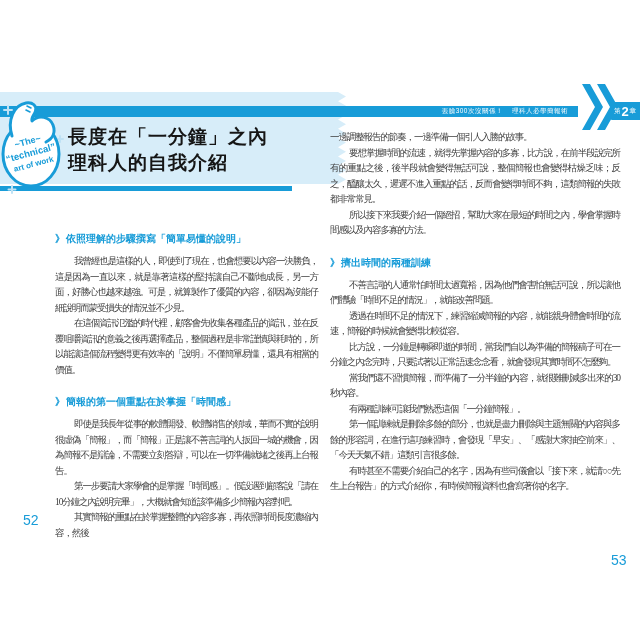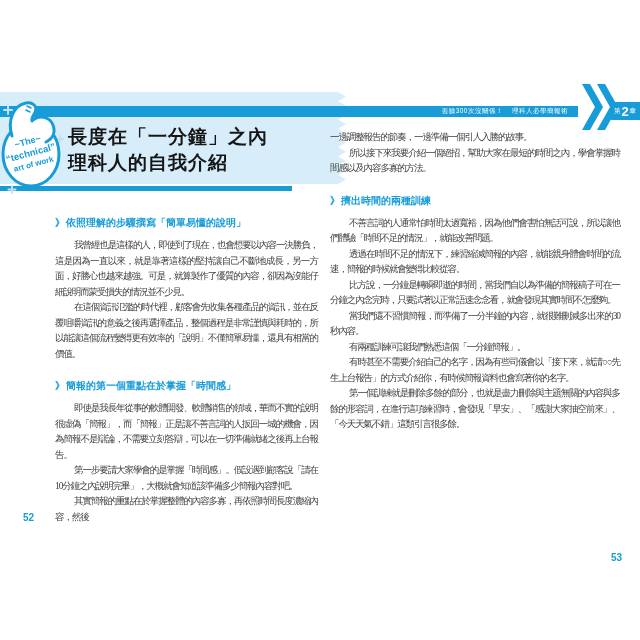--- a/index.html
+++ b/index.html
@@ -35,25 +35,25 @@
   .col{position:absolute;font-size:9.5px;line-height:15.5px;letter-spacing:-1.1px;
        text-align:justify;text-justify:inter-character;}
   .col.left{left:55px;top:216px;width:263px;}
   .col.right{left:330px;top:130px;width:290px;}
   .col p{margin:0;text-indent:2em;}
   .col p.noindent{text-indent:0;}
   .sec{
     margin:17px 0 8px 0;font-family:"Liberation Sans","DejaVu Sans",sans-serif;
     font-weight:bold;font-size:10px;letter-spacing:0;color:#189CD8;line-height:14px;text-align:left;
   }
-  .sec.first{margin-top:0;}
+  .sec.first{margin-top:16px;}
   .sec .mark{margin-right:1px;}
   .folio{
     position:absolute;font-family:"Liberation Sans","DejaVu Sans",sans-serif;
-    font-size:10px;font-weight:bold;color:#189CD8;
+    font-size:14px;font-weight:normal;color:#189CD8;
   }
   .folio.l{left:23px;top:512px;}
   .folio.r{left:611px;top:552px;text-align:right;}
 </style>
 </head>
 <body>
 
 <div class="canvas">
 
   <div class="banner"></div>
@@ -120,29 +120,30 @@
     <div class="sec">
       <span class="mark">》</span><span>簡報的第一個重點在於掌握「時間感」</span>
     </div>
     <p>即使是我長年從事的軟體開發、軟體銷售的領域，華而不實的說明很虛偽「簡報」，而「簡報」正是讓不善言詞的人扳回一城的機會，因為簡報不是辯論，不需要立刻答辯，可以在一切準備就緒之後再上台報告。</p>
     <p>第一步要請大家學會的是掌握「時間感」。假設遇到顧客說「請在10分鐘之內說明完畢」，大概就會知道該準備多少簡報內容對吧。</p>
     <p>其實簡報的重點在於掌握整體的內容多寡，再依照時間長度濃縮內容，然後</p>
   </div>
 
   <div class="col right">
     <p class="noindent">一邊調整報告的節奏，一邊準備一個引人入勝的故事。</p>
+    <p>要想掌握時間的流速，就得先掌握內容的多寡，比方說，在前半段說完所有的重點之後，後半段就會變得無話可說，整個簡報也會變得枯燥乏味；反之，醞釀太久，遲遲不進入重點的話，反而會變得時間不夠，這類簡報的失敗都非常常見。</p>
     <p>所以接下來我要介紹一個絕招，幫助大家在最短的時間之內，學會掌握時間感以及內容多寡的方法。</p>
     <div class="sec">
       <span class="mark">》</span><span>擠出時間的兩種訓練</span>
     </div>
     <p>不善言詞的人通常怕時間太過寬裕，因為他們會害怕無話可說，所以讓他們體驗「時間不足的情況」，就能改善問題。</p>
     <p>透過在時間不足的情況下，練習縮減簡報的內容，就能親身體會時間的流速，簡報的時候就會變得比較從容。</p>
     <p>比方說，一分鐘是轉瞬即逝的時間，當我們自以為準備的簡報稿子可在一分鐘之內念完時，只要試著以正常語速念念看，就會發現其實時間不怎麼夠。</p>
     <p>當我們還不習慣簡報，而準備了一分半鐘的內容，就很難刪減多出來的30秒內容。</p>
     <p>有兩種訓練可讓我們熟悉這個「一分鐘簡報」。</p>
+    <p>第一個訓練就是刪除多餘的部分，也就是盡力刪除與主題無關的內容與多餘的形容詞，在進行這項練習時，會發現「早安」、「感謝大家抽空前來」、「今天天氣不錯」這類引言很多餘。</p>
     <p>有時甚至不需要介紹自己的名字，因為有些司儀會以「接下來，就請○○先生上台報告」的方式介紹你，有時候簡報資料也會寫著你的名字。</p>
-    <p>第一個訓練就是刪除多餘的部分，也就是盡力刪除與主題無關的內容與多餘的形容詞，在進行這項練習時，會發現「早安」、「感謝大家抽空前來」、「今天天氣不錯」這類引言很多餘。</p>
   </div>
 
   <div class="folio l">52</div>
   <div class="folio r">53</div>
 
 </div>
 
 </body></html>

